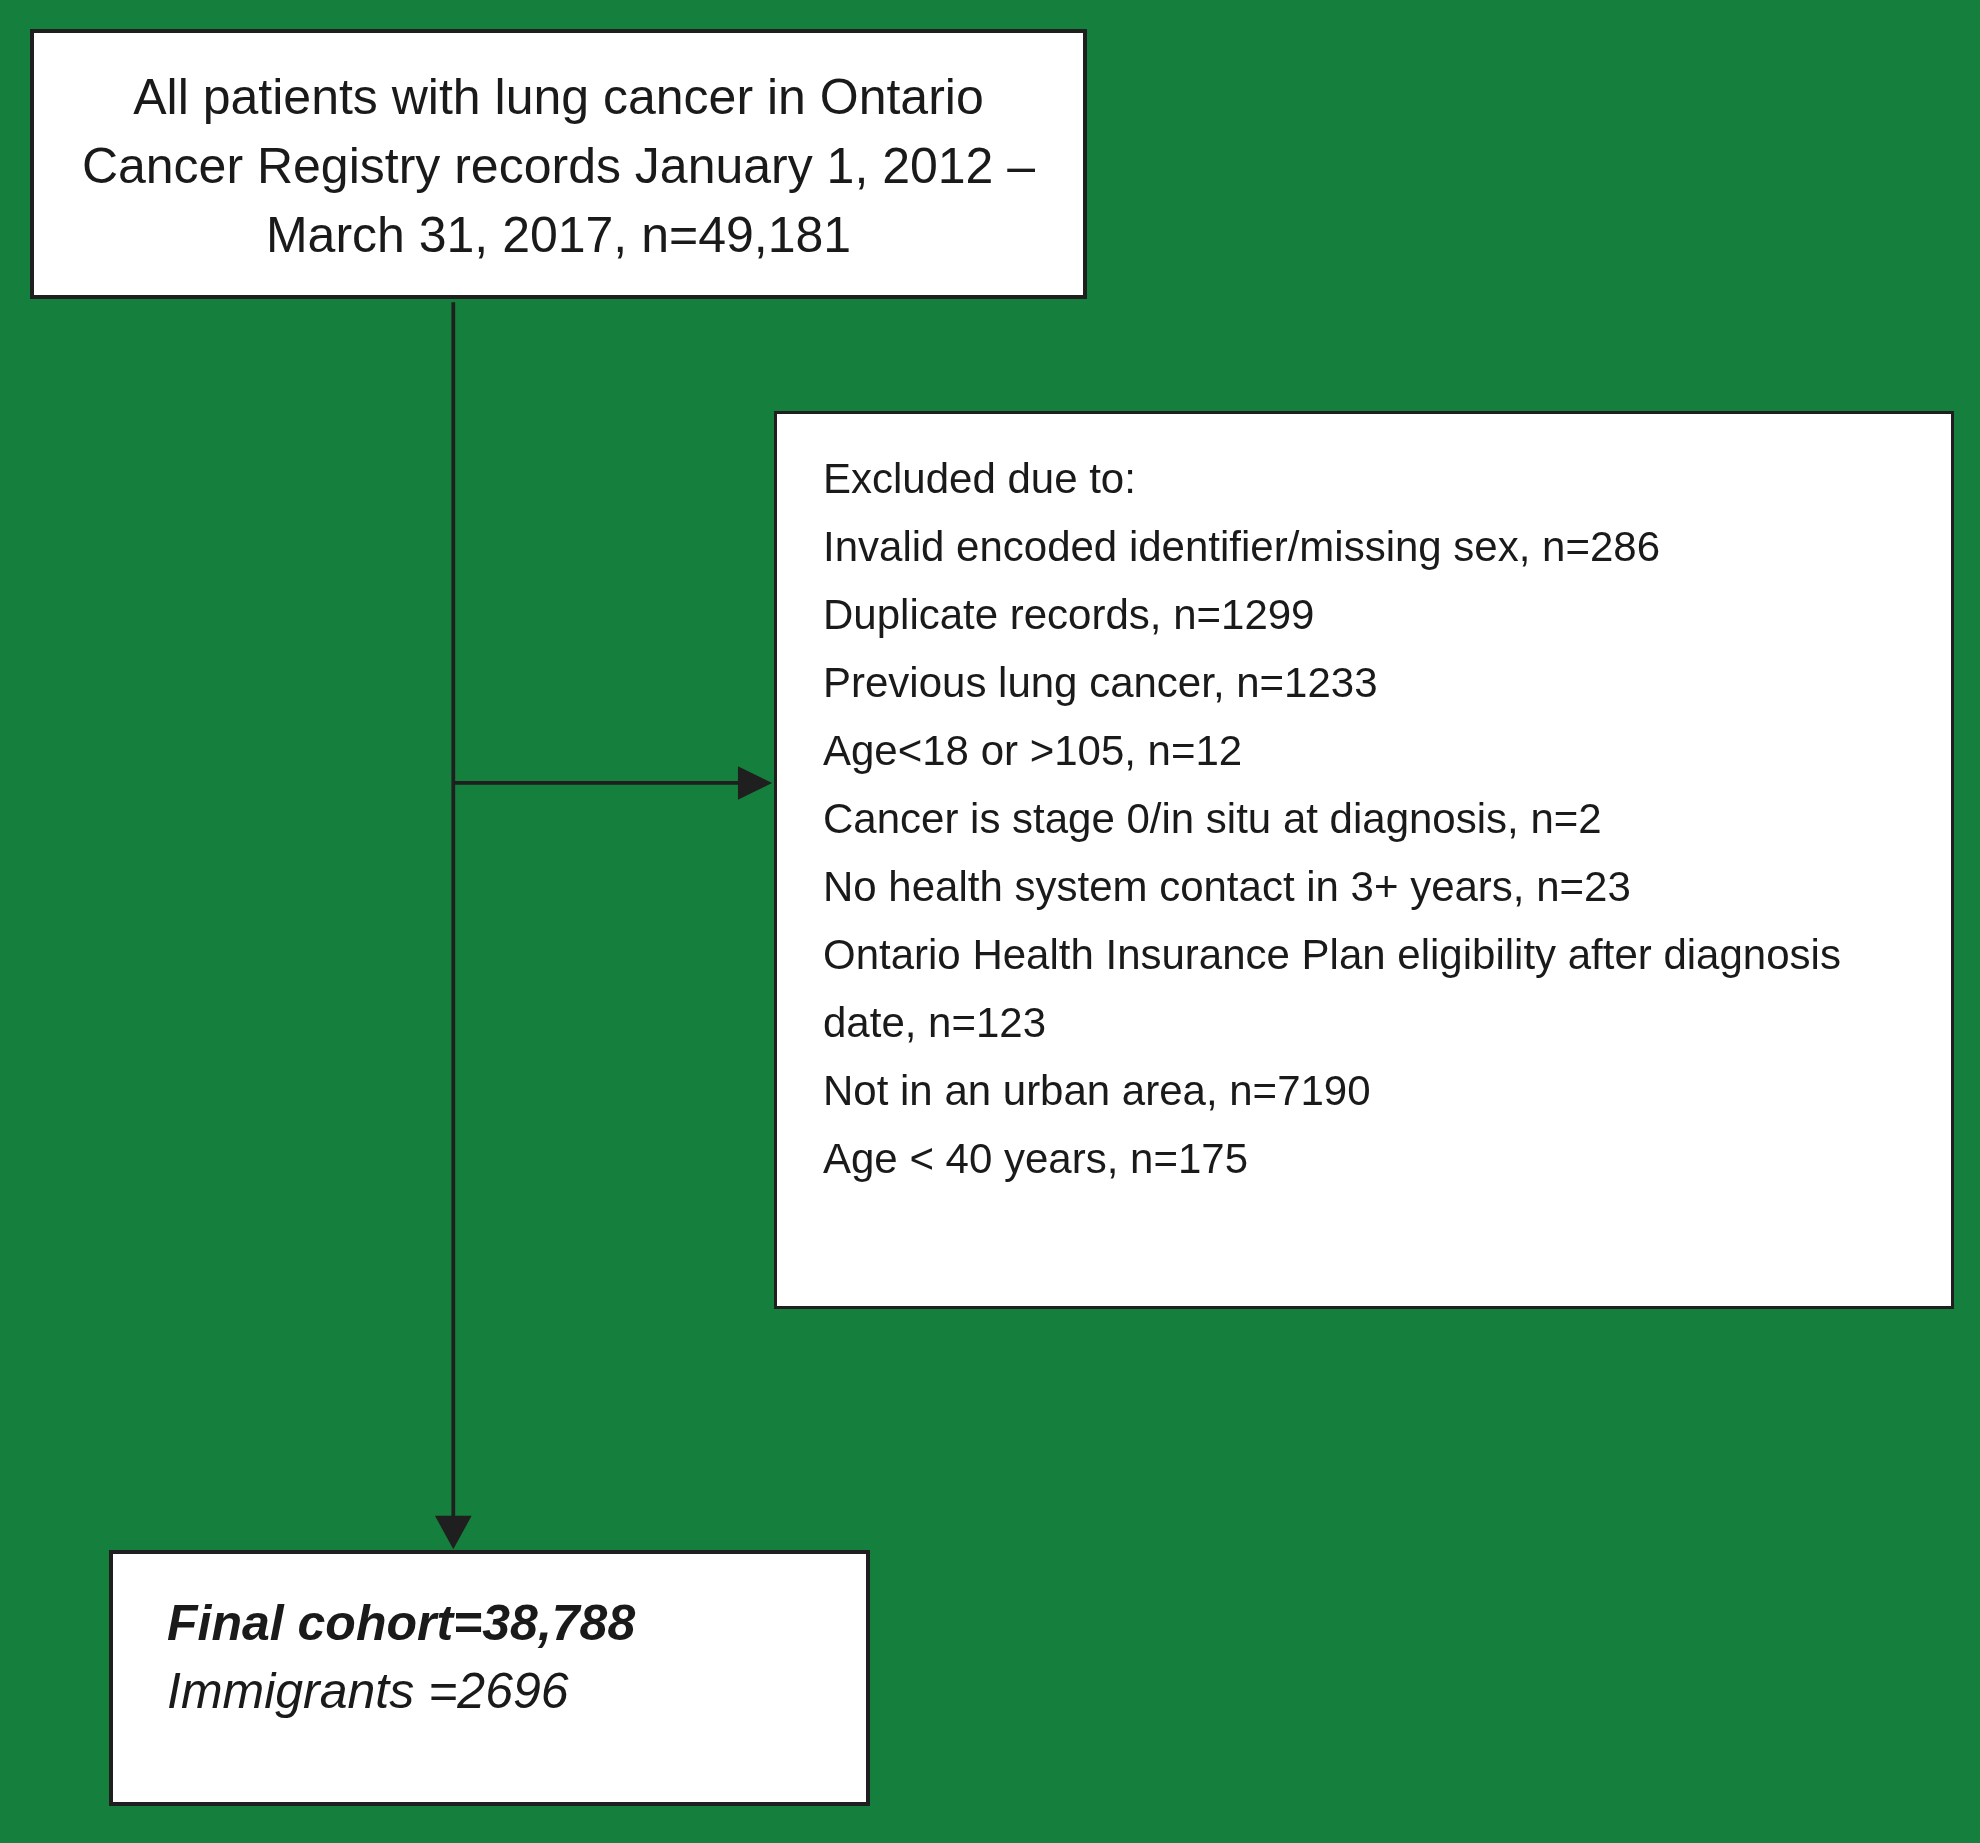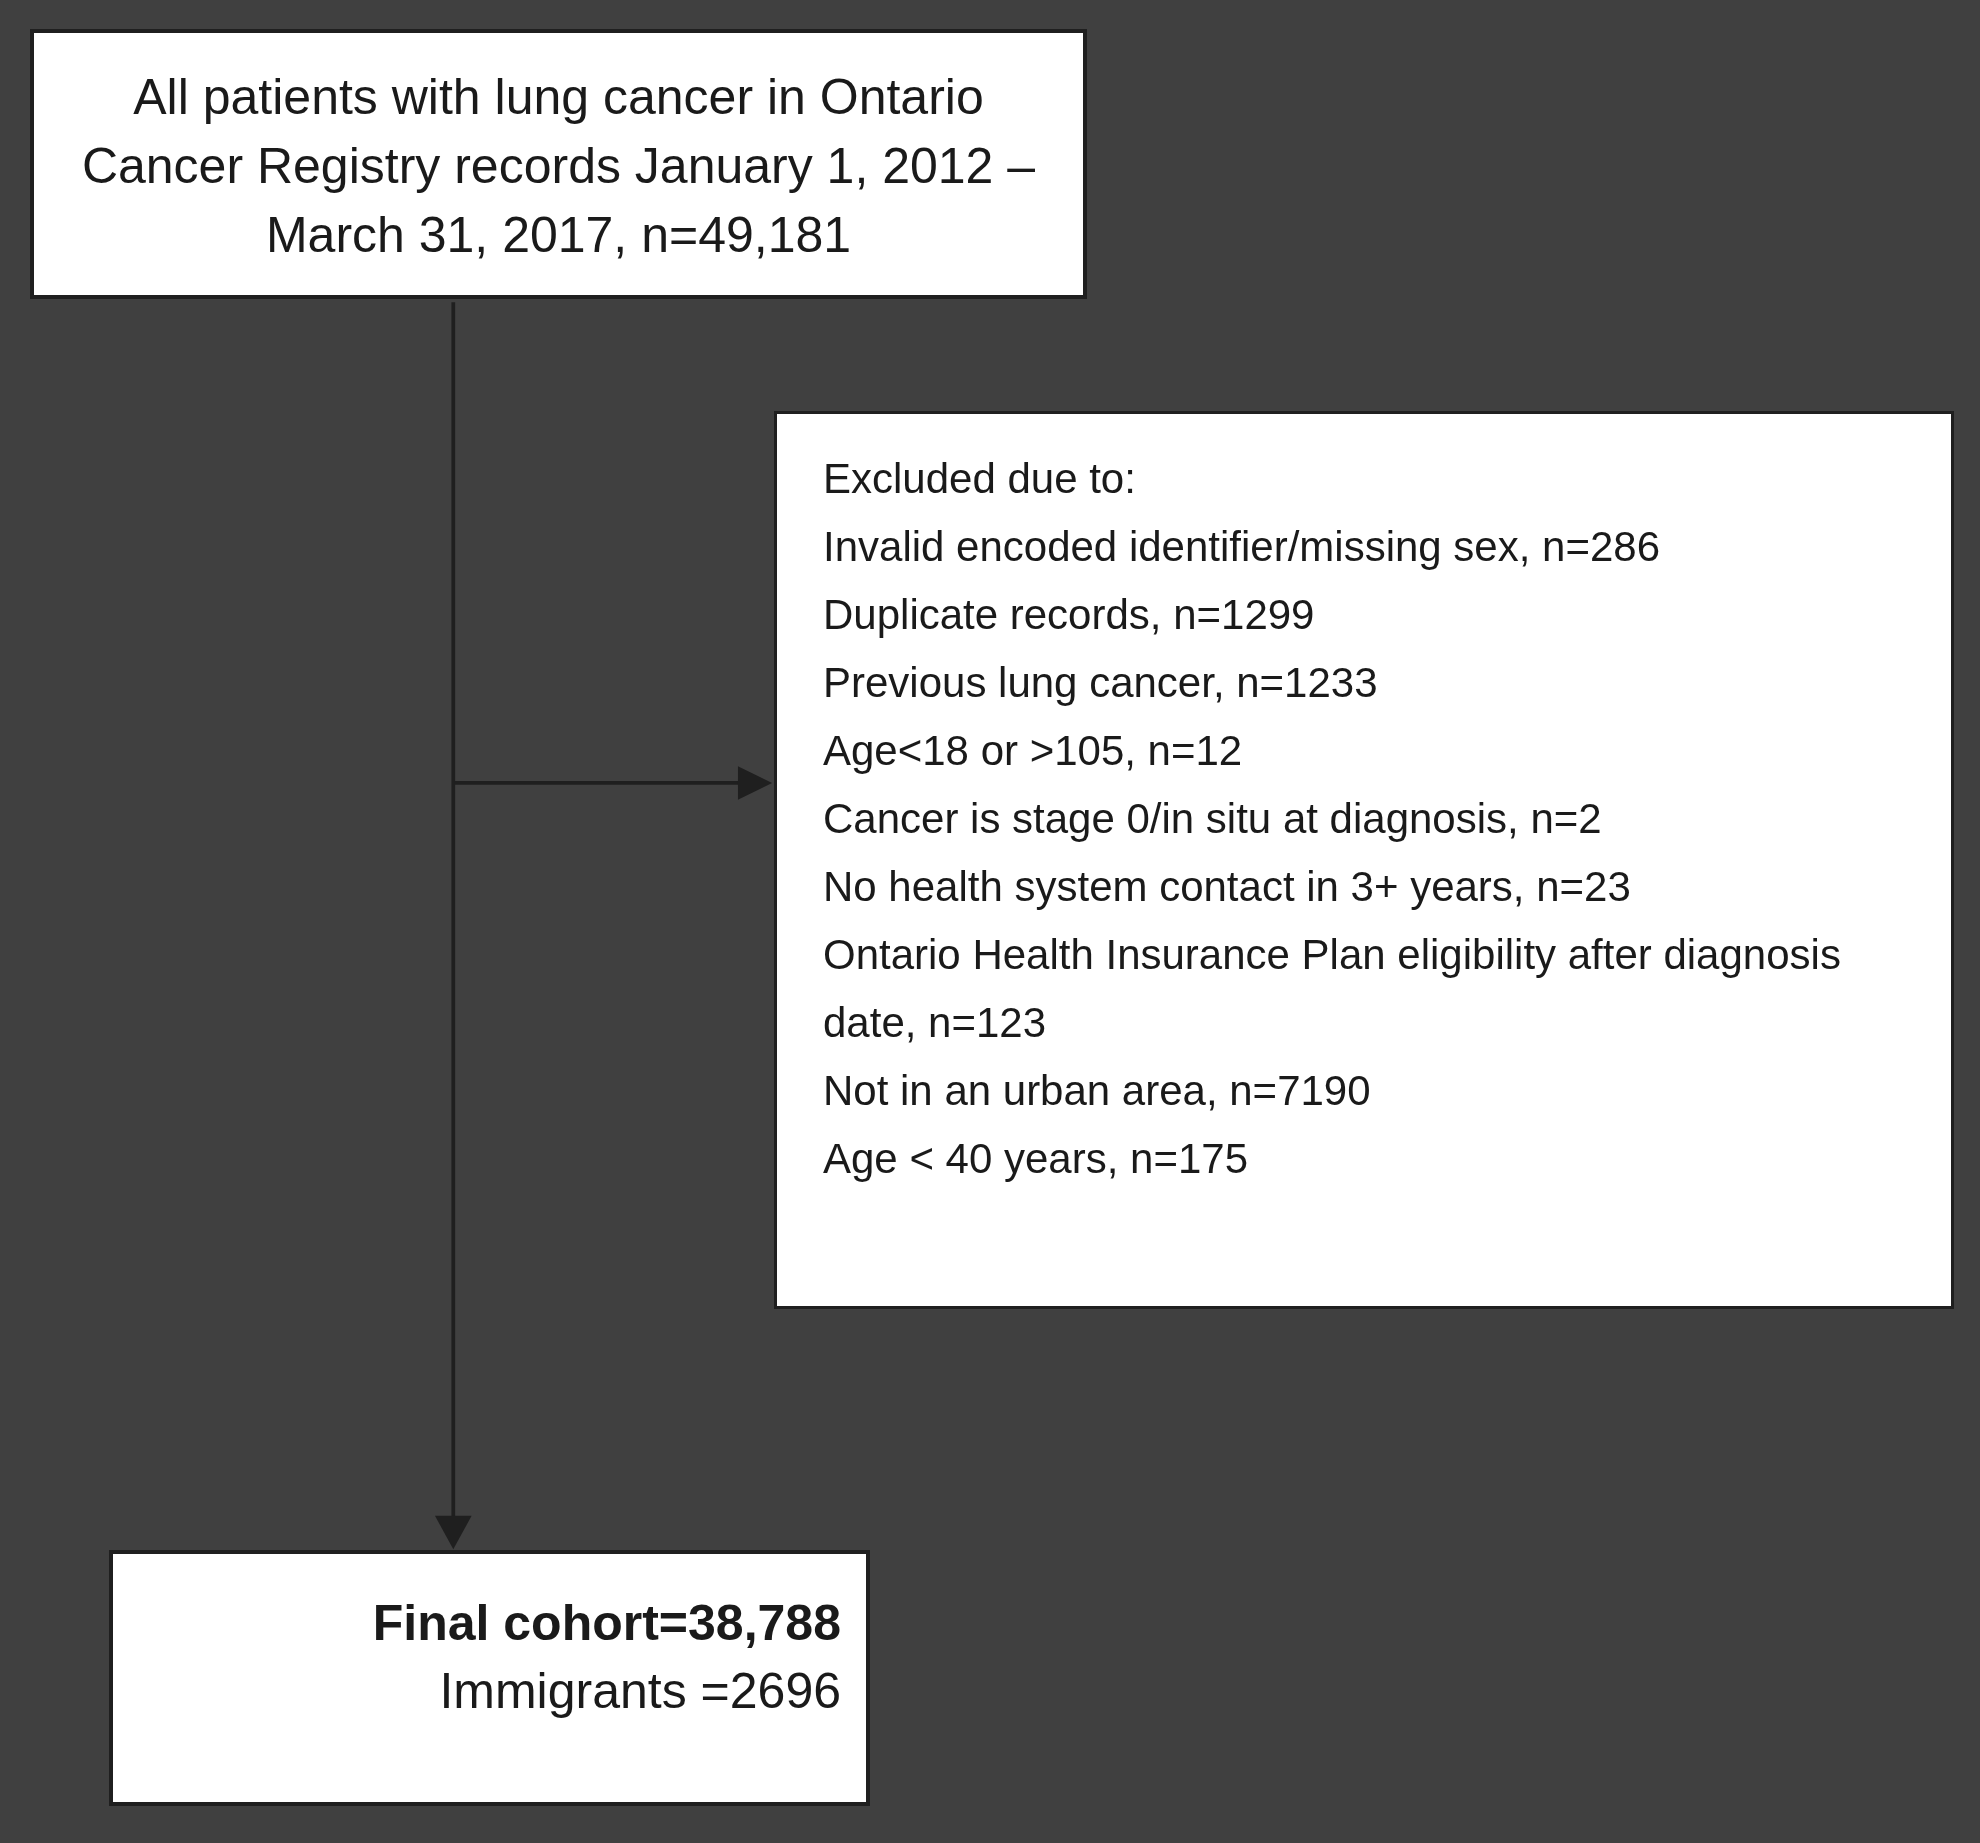--- a/index.html
+++ b/index.html
@@ -4,21 +4,21 @@
 <style>
   html, body {
     margin: 0;
     padding: 0;
     background: #ffffff;
   }
   #figure-canvas {
     position: relative;
     width: 1980px;
     height: 1843px;
-    background: #404040;
+    background: #15803d;
     font-family: "Liberation Sans", "DejaVu Sans", sans-serif;
     color: #1a1a1a;
   }
   .box {
     position: absolute;
     box-sizing: border-box;
     background: #ffffff;
   }
   .top-box {
     left: 30px;
@@ -43,22 +43,23 @@
     text-align: left;
   }
   .final-box {
     left: 109px;
     top: 1550px;
     width: 761px;
     height: 256px;
     border: 4.2px solid #1f1f1f;
     font-size: 50px;
     line-height: 68px;
-    padding: 35px 25px 25px 42px;
-    text-align: right;
+    padding: 35px 25px 25px 54px;
+    text-align: left;
+    font-style: italic;
   }
   .bold-line {
     font-weight: bold;
   }
   .overlay {
     position: absolute;
     left: 0;
     top: 0;
     pointer-events: none;
   }

